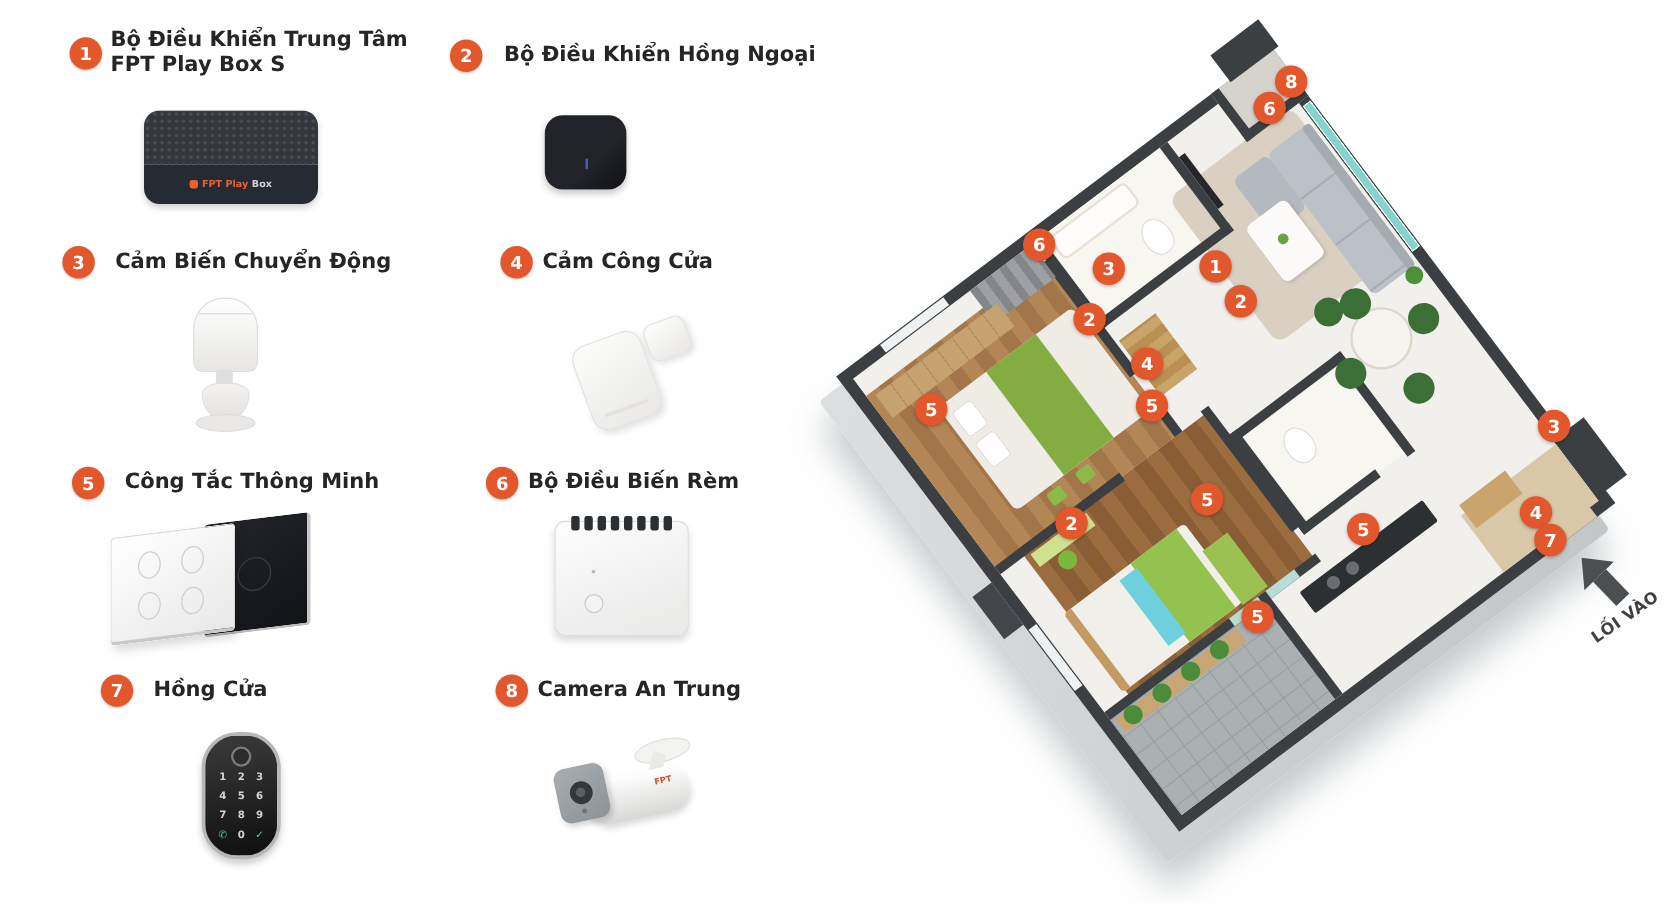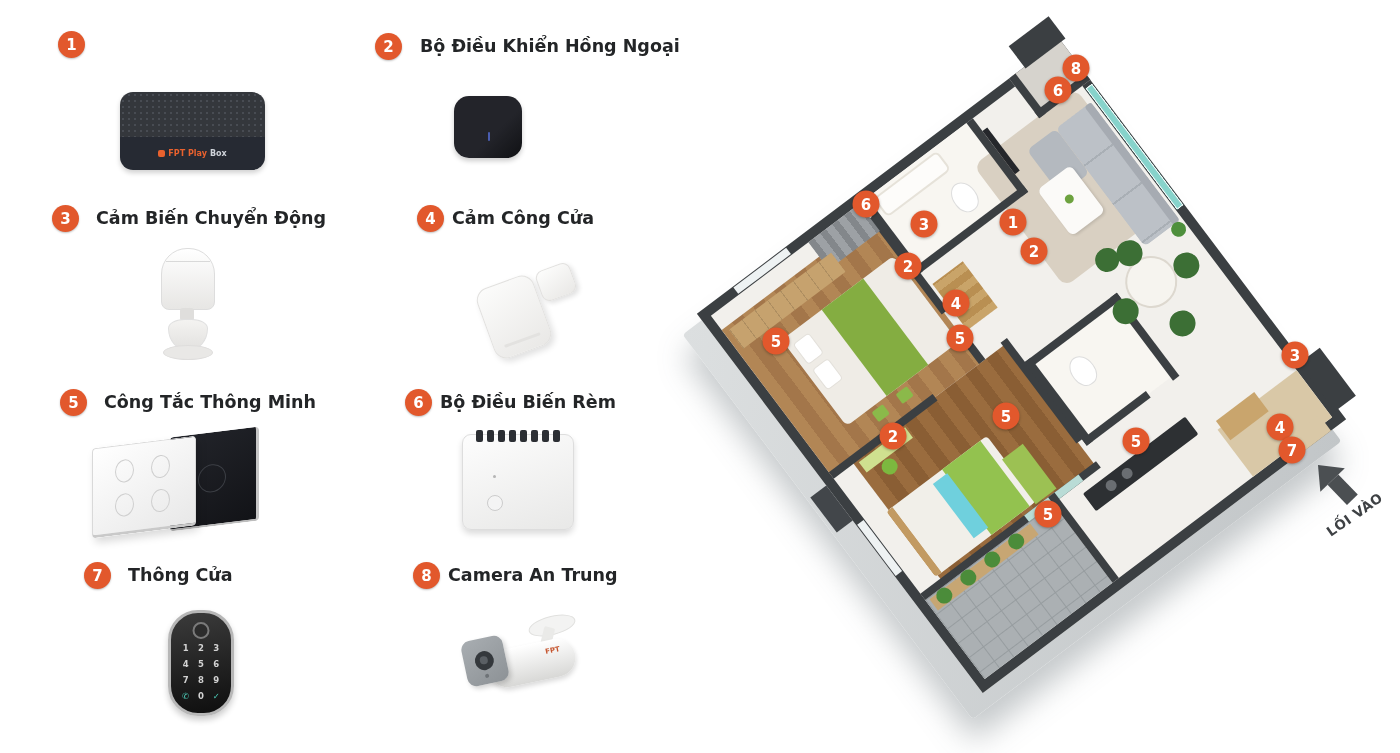--- a/index.html
+++ b/index.html
@@ -106,20 +106,22 @@
 </style>
 </head>
 <body>
 
 <div class="screen">
 
   <div>
 
     <div class="badge" style="left:58px;top:31px">1</div>
     <div class="lbl" style="left:92px;top:23px">
+      <div>Bộ Điều Khiển Trung Tâm</div>
+      <div>FPT Play Box S</div>
     </div>
     <div class="dev-playbox">
       <div class="pb-top"></div>
       <div class="pb-bottom">
         <span class="pb-sq"></span>
         <span class="pb-txt1">FPT Play</span>
         <span class="pb-txt2">Box</span>
       </div>
     </div>
 
@@ -166,21 +168,21 @@
           <i></i>
           <i></i>
           <i></i>
           <i></i>
         </div>
       <div class="cm-hole"></div>
       <div class="cm-btn"></div>
     </div>
 
     <div class="badge" style="left:84px;top:562px">7</div>
-    <div class="lbl" style="left:128px;top:565px">Thông Cửa</div>
+    <div class="lbl" style="left:128px;top:565px">Hồng Cửa</div>
     <div class="dev-lock">
       <div class="lk-logo"></div>
       <div class="lk-keys">
         <span>1</span>
           <span>2</span>
           <span>3</span>
         <span>4</span>
           <span>5</span>
           <span>6</span>
         <span>7</span>

